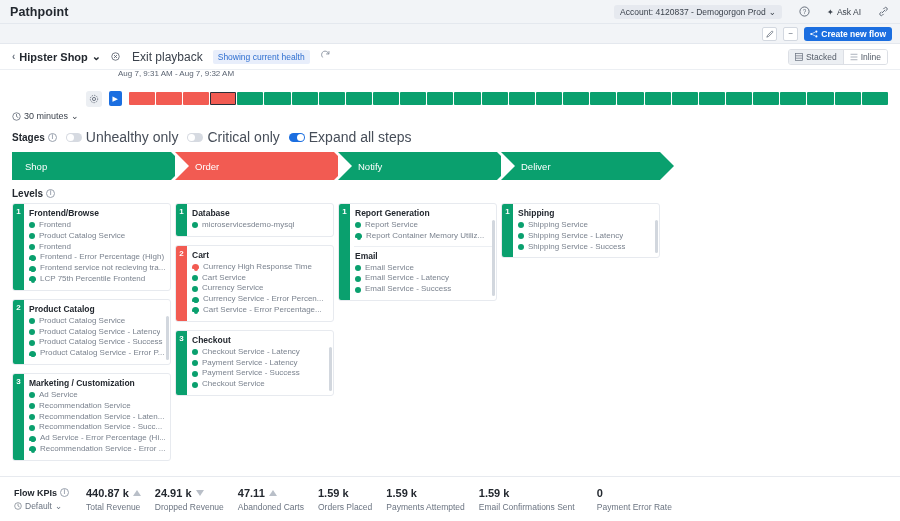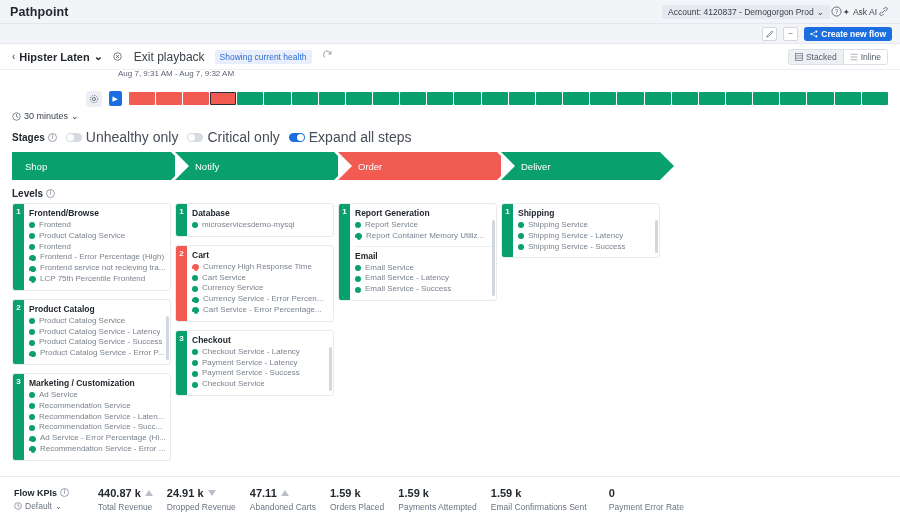--- a/index.html
+++ b/index.html
@@ -13,21 +13,21 @@
     overflow:hidden;
   }
   .app { position:relative; width:900px; height:521px; background:#fff; }
 
   
   .topbar {
     height:24px; background:#f2f4f7; border-bottom:1px solid #e4e8ee;
     display:flex; align-items:center; padding:0 10px; position:relative;
   }
   .brand { font-size:12.5px; font-weight:700; color:#23282f; letter-spacing:.1px; }
-  .topbar-right { margin-left:auto; display:flex; align-items:center; gap:0; }
+  .topbar-right { margin-left:auto; display:flex; align-items:center; gap:16px; }
   .acct-chip {
     background:#e6e9ef; border-radius:3px; padding:2px 6px;
     font-size:8.5px; color:#3b424c; display:flex; align-items:center; gap:3px;
     white-space:nowrap;
   }
   .icon-btn-sm {
     width:13px; height:13px; display:flex; align-items:center; justify-content:center;
     color:#5b6472;
   }
   .askai { display:flex; align-items:center; gap:3px; font-size:8.5px; color:#3b424c; }
@@ -166,21 +166,21 @@
   .bell.red i { background:#f25b52; }
   .divider { height:1px; background:#eceff3; margin:4px 0 4px -1px; }
   .sbar {
     position:absolute; right:1px; width:3px; border-radius:2px; background:#d2d7de;
   }
 
   
   .kpi-footer {
     position:absolute; left:0; bottom:0; width:900px; height:45px;
     border-top:1px solid #e7eaef; background:#fff;
-    display:flex; align-items:center; padding:0 14px; gap:12px;
+    display:flex; align-items:center; padding:0 14px; gap:0;
   }
   .kpi-head { flex:0 0 72px; }
   .kpi-head .t { font-size:9px; font-weight:700; color:#23282f; display:flex; gap:3px; align-items:center; }
   .kpi-head .d { font-size:8.5px; color:#6b7481; display:flex; gap:3px; align-items:center; margin-top:3px; }
   .kpi { padding-right:14px; }
   .kpi .v { font-size:11px; font-weight:700; color:#23282f; display:flex; align-items:center; gap:4px; }
   .kpi .l { font-size:8.5px; color:#6b7481; margin-top:3px; white-space:nowrap; }
   .tri-up { width:0;height:0;border-left:4px solid transparent;border-right:4px solid transparent;border-bottom:6px solid #b9bfc8; }
   .tri-dn { width:0;height:0;border-left:4px solid transparent;border-right:4px solid transparent;border-top:6px solid #b9bfc8; }
 </style>
@@ -230,21 +230,21 @@
           <circle cx="8" cy="8" r="1.3" fill="#fff"></circle>
           <path d="M2.7 4.4L7 2.4M2.7 5.6L7 7.6" stroke="#fff" stroke-width="0.8"></path>
         </svg>
       <span>Create new flow</span>
     </div>
   </div>
 
   <div class="flowbar">
     <div class="flow-title">
       <span class="chev-left">‹</span>
-      <span>Hipster Laten</span>
+      <span>Hipster Shop</span>
       <span>⌄</span>
     </div>
     <div class="exit-playback">
       <svg width="9" height="9" viewBox="0 0 12 12">
           <circle cx="6" cy="6" r="5" fill="none" stroke="#4a525e" stroke-width="1"></circle>
           <path d="M4 4l4 4M8 4l-4 4" stroke="#4a525e" stroke-width="1"></path>
         </svg>
       <span>Exit playback</span>
     </div>
     <div class="health-pill">Showing current health</div>
@@ -342,25 +342,25 @@
     <div class="tgl-wrap">
       <span class="tgl on"></span>
       <span>Expand all steps</span>
     </div>
   </div>
 
   <div class="stage-row" id="stage-row">
       <div class="stage green">
         <span>Shop</span>
       </div>
+      <div class="stage red">
+        <span>Order</span>
+      </div>
       <div class="stage green">
         <span>Notify</span>
-      </div>
-      <div class="stage red">
-        <span>Order</span>
       </div>
       <div class="stage green">
         <span>Deliver</span>
       </div>
     </div>
 
   <div class="levels-lbl">
     <span>Levels</span>
     <i class="info-ico">i</i>
   </div>

